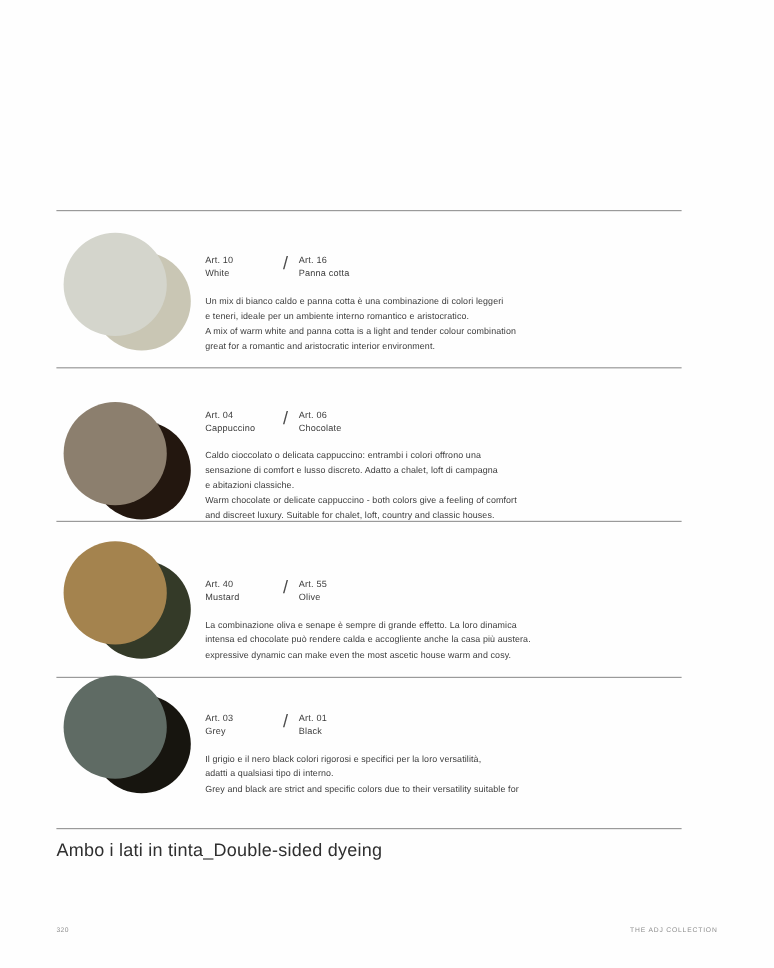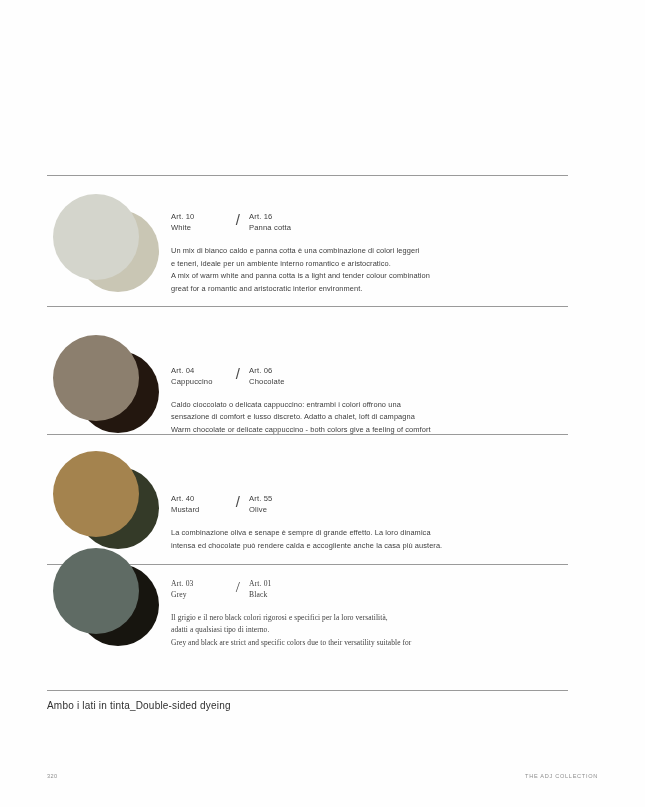--- a/index.html
+++ b/index.html
@@ -108,21 +108,21 @@
     left: 47px;
     width: 521px;
     height: 1px;
     background: #9a9a9a;
     top: 690px;
   }
   .caption {
     position: absolute;
     left: 47px;
     top: 700px;
-    font-size: 10px;
+    font-size: 15px;
     letter-spacing: 0.2px;
     color: #2f2f2f;
   }
 
   
   .footer-left {
     position: absolute;
     left: 47px;
     top: 773px;
     font-size: 5.6px;
@@ -187,21 +187,23 @@
           </div>
           <div class="slash">/</div>
           <div class="code-block">
             <span>Art. 06</span>
             <span>Chocolate</span>
           </div>
         </div>
         <div class="desc">
           <div>Caldo cioccolato o delicata cappuccino: entrambi i colori offrono una</div>
           <div>sensazione di comfort e lusso discreto. Adatto a chalet, loft di campagna</div>
+          <div>e abitazioni classiche.</div>
           <div>Warm chocolate or delicate cappuccino - both colors give a feeling of comfort</div>
+          <div>and discreet luxury. Suitable for chalet, loft, country and classic houses.</div>
         </div>
       </div>
     </div>
   </div>
 
   <div class="divider" style="top:434px;"></div>
   <div class="section" style="top:447px;">
     <div class="row">
       <div class="swatch-wrap">
         <div class="disc disc-back" id="s2b" style="background: rgb(52, 58, 40);"></div>
@@ -215,27 +217,28 @@
           </div>
           <div class="slash">/</div>
           <div class="code-block">
             <span>Art. 55</span>
             <span>Olive</span>
           </div>
         </div>
         <div class="desc">
           <div>La combinazione oliva e senape è sempre di grande effetto. La loro dinamica</div>
           <div>intensa ed chocolate può rendere calda e accogliente anche la casa più austera.</div>
+          <div>expressive dynamic can make even the most ascetic house warm and cosy.</div>
         </div>
       </div>
     </div>
   </div>
 
   <div class="divider" style="top:564px;"></div>
-  <div class="section" style="top:544px;font-family:Liberation Serif, serif;">
+  <div class="section" style="top:559px;">
     <div class="row">
       <div class="swatch-wrap">
         <div class="disc disc-back" id="s3b" style="background: rgb(23, 21, 15);"></div>
         <div class="disc disc-front" id="s3f" style="background: rgb(95, 107, 100);"></div>
       </div>
       <div class="text-col">
         <div class="codes">
           <div class="code-block code-a">
             <span>Art. 03</span>
             <span>Grey</span>

